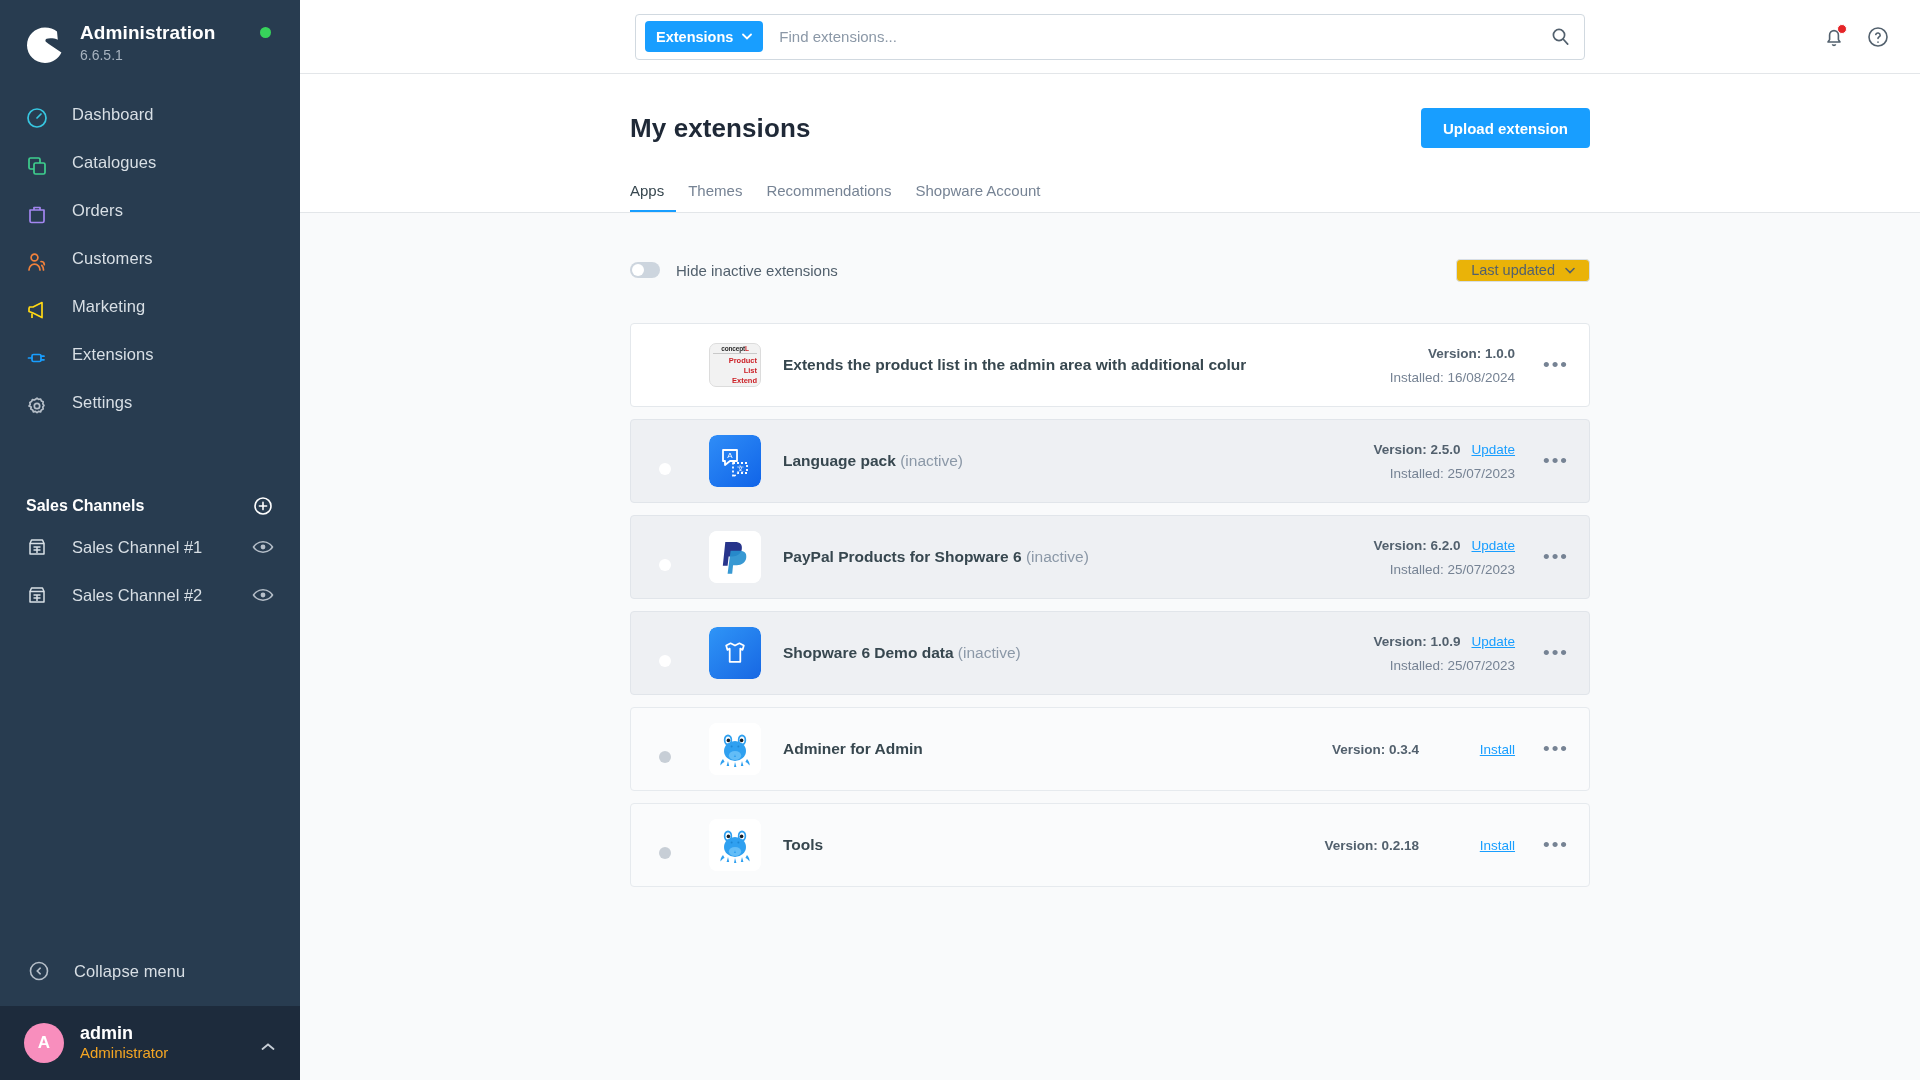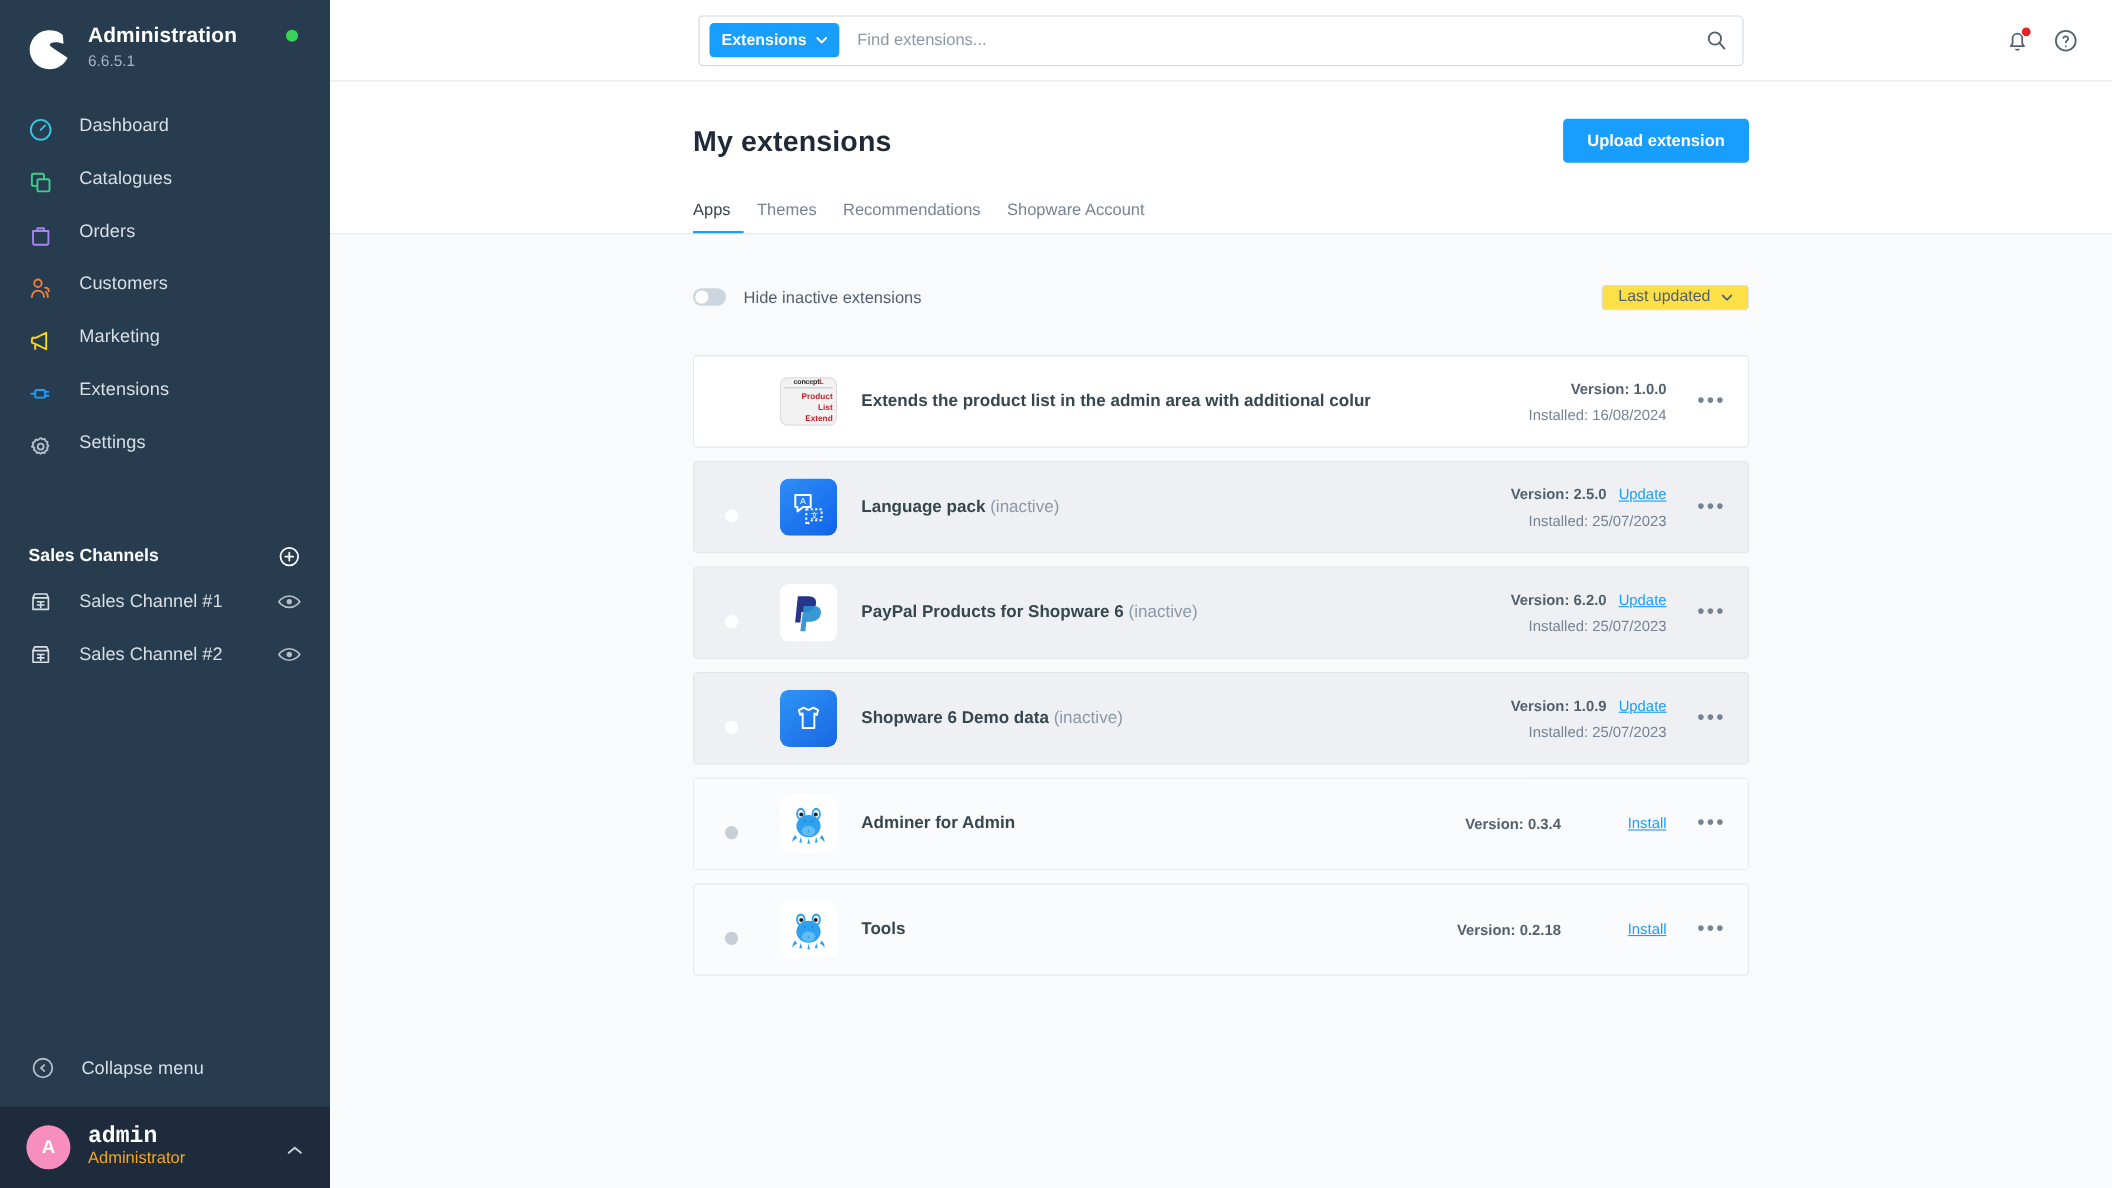--- a/index.html
+++ b/index.html
@@ -63,21 +63,21 @@
     height:74px; padding:0 24px;
     background:#1d2b3c; cursor:pointer;
   }
   .avatar {
     width:40px; height:40px; border-radius:50%;
     background:#f88ebd; color:#fff;
     display:flex; align-items:center; justify-content:center;
     font-size:17px; font-weight:bold; flex:0 0 40px;
   }
   .sb-user-texts { margin-left:16px; flex:1; }
-  .sb-user-name { font-size:21px; font-weight:bold; color:#fff; line-height:19px;font-family:Liberation Mono, monospace; }
+  .sb-user-name { font-size:18px; font-weight:bold; color:#fff; line-height:19px; }
   .sb-user-role { font-size:15px; color:#f5a623; line-height:20px; }
   .sb-user-chevron { width:16px; height:10px; }
 
   
   .main { flex:1; height:1080px; display:flex; flex-direction:column; background:#f9fafb; min-width:0; }
 
   .topbar {
     height:74px; background:#fff; border-bottom:1px solid #e3e6e9;
     display:flex; align-items:center; flex:0 0 74px;
     position:relative;
@@ -139,21 +139,21 @@
     position:relative; flex:0 0 30px;
   }
   .switch .knob {
     position:absolute; width:12px; height:12px; border-radius:50%;
     background:#fff; top:2px; left:2px;
   }
   .switch.on { background:#189eff; }
   .switch.on .knob { left:16px; }
   .toggle-label { font-size:15px; color:#52606d; }
   .sortbtn {
-    height:23px; border:1px solid #d8dee5; border-radius:4px; background:#fde047;
+    height:23px; border:1px solid #d8dee5; border-radius:4px; background:#eab308;
     display:flex; align-items:center; gap:10px; padding:0 14px;
     font-size:14.5px; color:#52606d; cursor:pointer;
   }
 
   .ext-list { margin-top:32px; display:flex; flex-direction:column; gap:12px; }
   .ext-row {
     height:84px; border:1px solid #e4e8ec; border-radius:4px;
     background:#fff; display:flex; align-items:center; padding:0 20px 0 26px;
   }
   .ext-row.inactive { background:#eef0f3; border-color:#e1e5ea; }
@@ -180,21 +180,21 @@
   .ext-action-col { width:96px; text-align:right; }
   .ext-dots {
     font-size:19px; color:#768394; letter-spacing:2px; cursor:pointer;
     padding-left:28px; line-height:10px;
   }
 
   
   .concept {
     width:52px; height:44px; background:#f2f2f2; border:1px solid #dcdcdc;
     border-radius:7px; display:flex; flex-direction:column;
-    align-items:flex-end; justify-content:space-between;
+    align-items:flex-end; justify-content:flex-end;
     padding:0 3px 0 3px;
   }
   .concept-top {
     font-size:6.5px; font-weight:bold; color:#2b2b2b;
     font-family:"Liberation Sans", sans-serif; letter-spacing:-.2px;
     border-bottom:1px solid #c9c9c9; width:100%; text-align:center; padding-bottom:1px;
   }
   .concept-top i { color:#cc2026; font-style:normal; }
   .concept-lines { font-size:7.5px; font-weight:bold; color:#cc2026; line-height:10px; text-align:right; width:100%; padding-top:2px; }
 </style>

